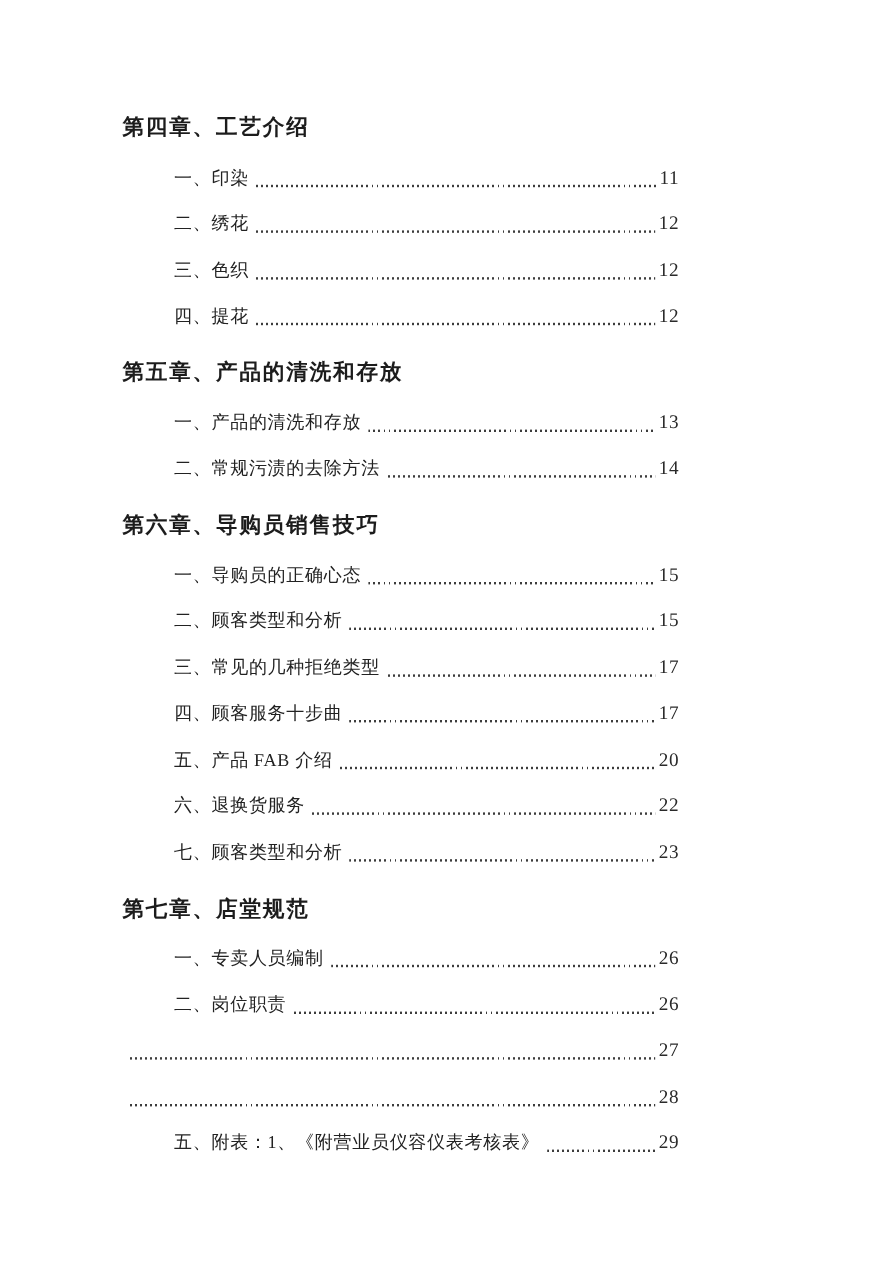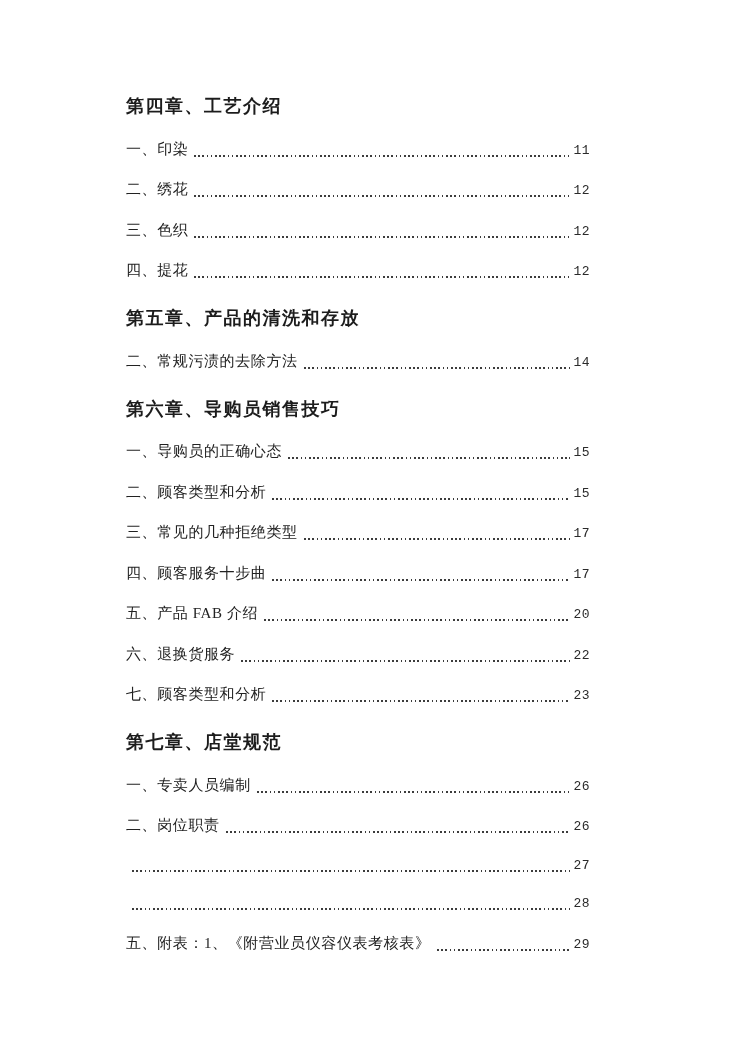--- a/index.html
+++ b/index.html
@@ -11,21 +11,21 @@
     position: relative;
     width: 744px;
     height: 1052px;
     background: #ffffff;
     overflow: hidden;
     font-family: "Liberation Serif", "DejaVu Serif", serif;
     color: #1c1c1c;
   }
   .toc {
     position: absolute;
-    left: 126px;
+    left: 102px;
     top: 94px;
     width: 464px;
   }
   .toc-heading {
     font-size: 18px;
     line-height: 24px;
     letter-spacing: 1.5px;
     font-weight: 600;
     color: #1c1c1c;
     margin-top: 26px;
@@ -38,37 +38,38 @@
     align-items: baseline;
     font-size: 15px;
     line-height: 16px;
     letter-spacing: 0.6px;
     margin-top: 22.5px;
     color: #222222;
     cursor: pointer;
   }
   .toc-entry-label {
     white-space: nowrap;
+    margin-left: 43px;
   }
   .dotted-leader {
     flex: 1;
     height: 2px;
     margin: 0 3px 0 6px;
     transform: translateY(3px);
     background-image: repeating-linear-gradient(
       to right,
       #3c3c3c 0px,
       #3c3c3c 1.6px,
       transparent 1.6px,
       transparent 4.2px
     );
   }
   .toc-entry-page {
-    font-family: Liberation Mono, monospace;
-    font-size: 13px;
+    font-family: Liberation Serif, serif;
+    font-size: 16px;
     letter-spacing: 0.5px;
     color: #2a2a2a;
     white-space: nowrap;
   }
 </style>
 </head>
 <body>
 
 <div class="page">
   <div class="toc">
@@ -87,20 +88,25 @@
         <span class="toc-entry-label">三、色织</span>
         <span class="dotted-leader"></span>
         <span class="toc-entry-page">12</span>
       </div>
       <div class="toc-entry">
         <span class="toc-entry-label">四、提花</span>
         <span class="dotted-leader"></span>
         <span class="toc-entry-page">12</span>
       </div>
       <div class="toc-heading">第五章、产品的清洗和存放</div>
+      <div class="toc-entry">
+        <span class="toc-entry-label">一、产品的清洗和存放</span>
+        <span class="dotted-leader"></span>
+        <span class="toc-entry-page">13</span>
+      </div>
       <div class="toc-entry">
         <span class="toc-entry-label">二、常规污渍的去除方法</span>
         <span class="dotted-leader"></span>
         <span class="toc-entry-page">14</span>
       </div>
       <div class="toc-heading">第六章、导购员销售技巧</div>
       <div class="toc-entry">
         <span class="toc-entry-label">一、导购员的正确心态</span>
         <span class="dotted-leader"></span>
         <span class="toc-entry-page">15</span>

